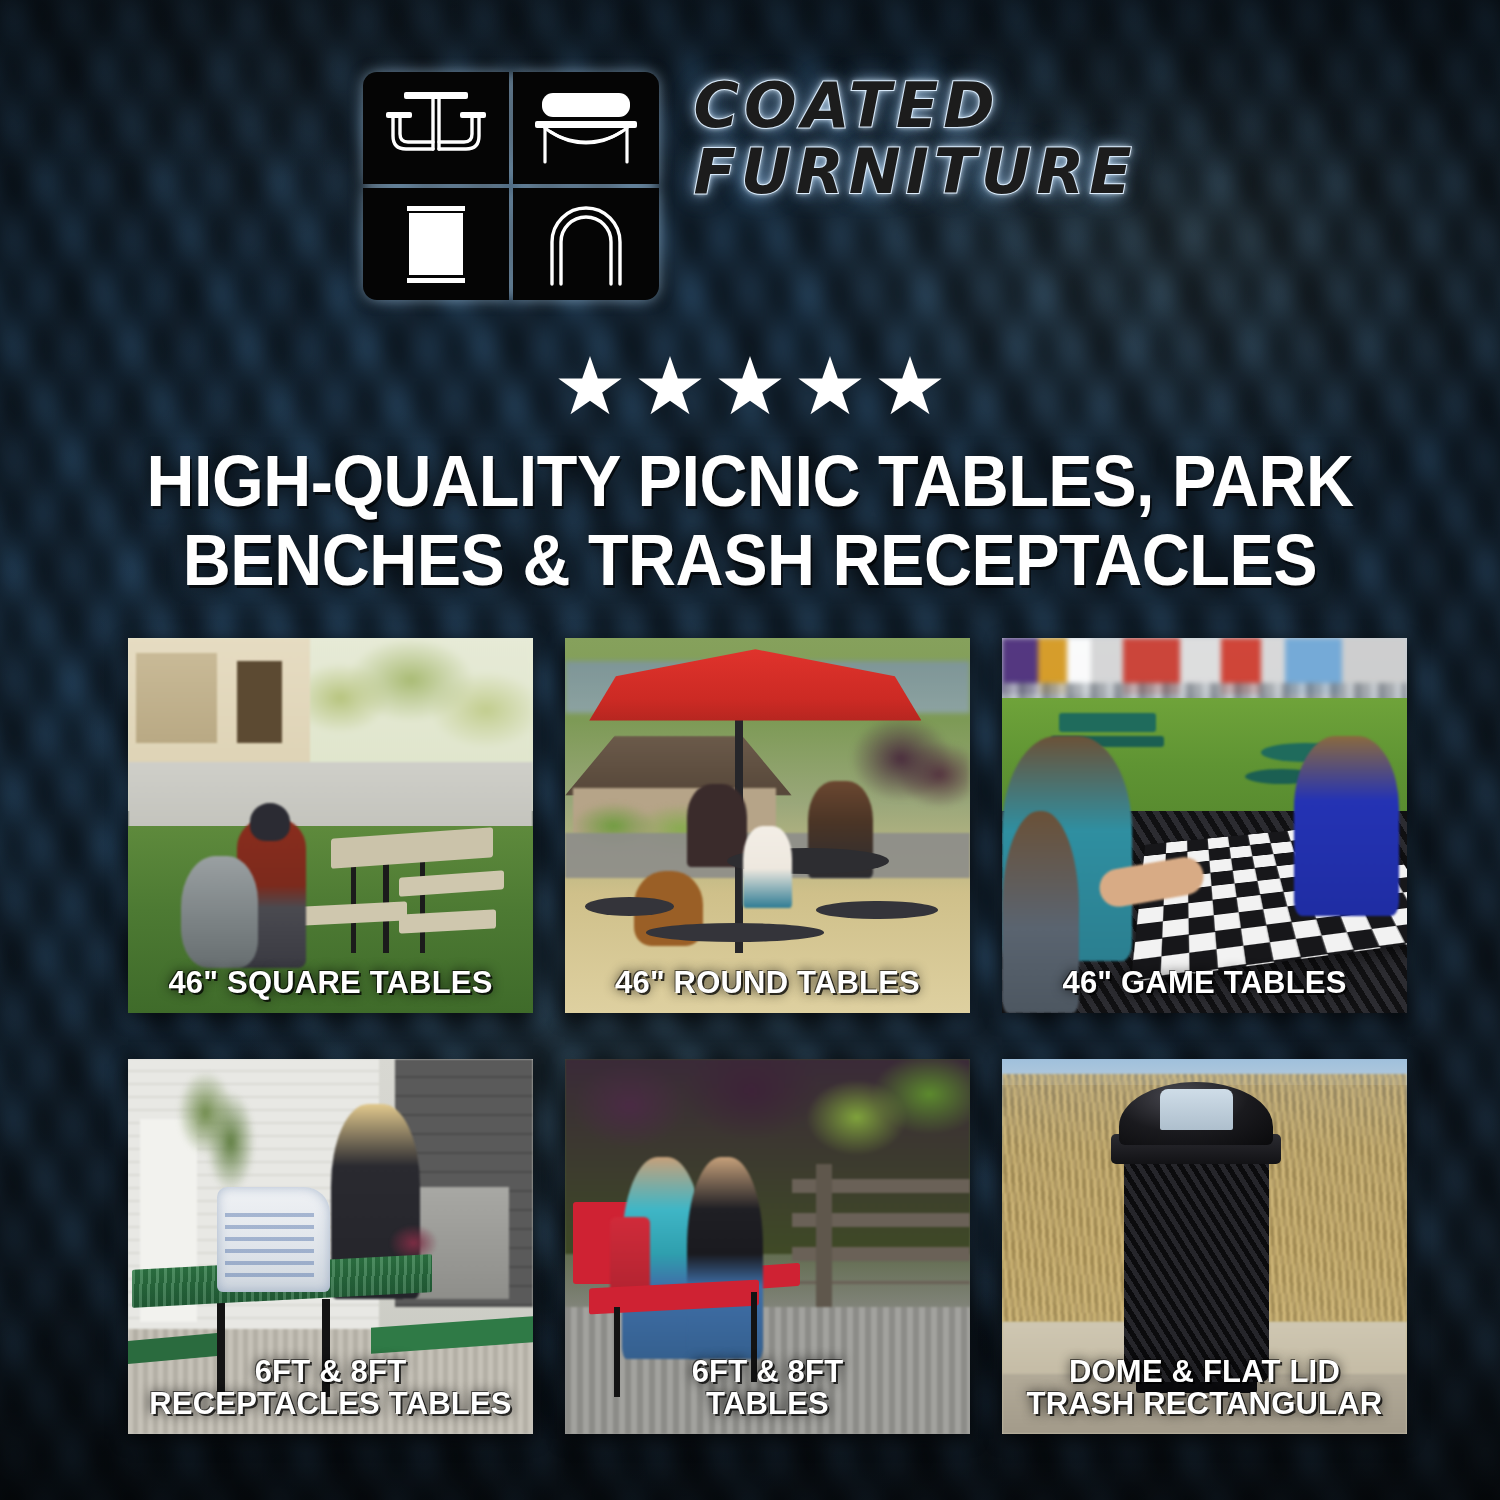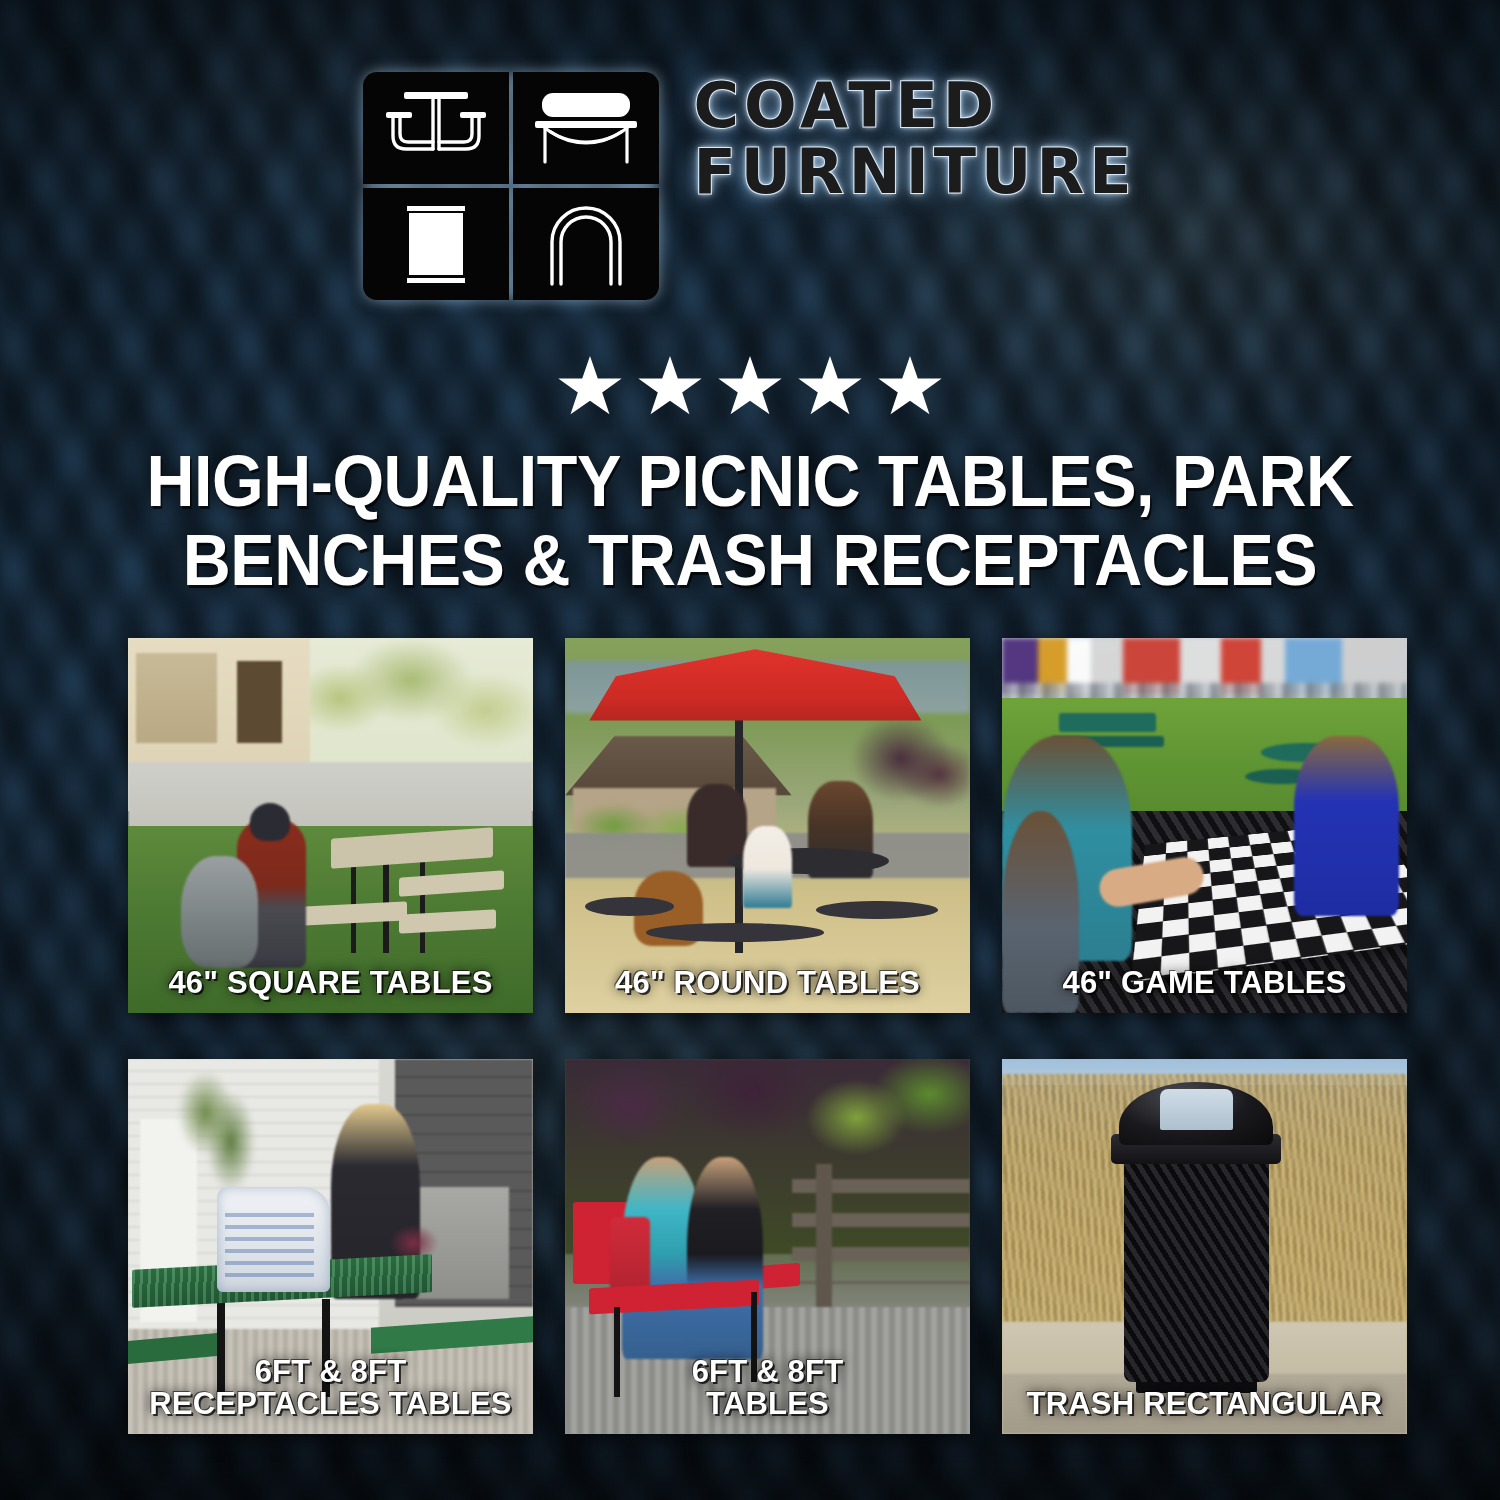--- a/index.html
+++ b/index.html
@@ -52,21 +52,21 @@
       radial-gradient(ellipse 1250px 1150px at 50% 46%, rgba(0,0,0,0) 42%, rgba(0,0,0,0.52) 100%),
       linear-gradient(180deg, rgba(0,0,0,0.30) 0%, rgba(0,0,0,0) 12%, rgba(0,0,0,0) 84%, rgba(0,0,0,0.45) 100%);
   }
 
   
   .content { position: relative; z-index: 5; width: 1500px; height: 1500px; }
 
   
   .logo-row {
     position: absolute; top: 72px; left: 0; width: 1500px;
-    display: flex; justify-content: center; align-items: flex-start; gap: 34px;
+    display: flex; justify-content: center; align-items: flex-start; gap: 34px; font-style: italic;
   }
   .logo-mark {
     width: 296px; height: 228px;
     display: grid;
     grid-template-columns: 1fr 1fr;
     grid-template-rows: 1fr 1fr;
     gap: 4px;
     filter: drop-shadow(0 0 7px rgba(190,225,255,0.55));
   }
   .logo-cell {
@@ -512,19 +512,20 @@
           <div class="band c6-grass blur1"></div>
           <div class="band c6-walk blur1"></div>
           <div class="band c6-pad blur1"></div>
           <div class="obj c6-base"></div>
           <div class="obj c6-body"></div>
           <div class="obj c6-collar"></div>
           <div class="obj c6-dome"></div>
           <div class="obj c6-port"></div>
         </div>
         <div class="caption">
+          <span class="ln">DOME &amp; FLAT LID</span>
           <span class="ln">TRASH RECTANGULAR</span>
         </div>
       </div>
 
     </div>
   </div>
 </div>
 
 </body></html>

